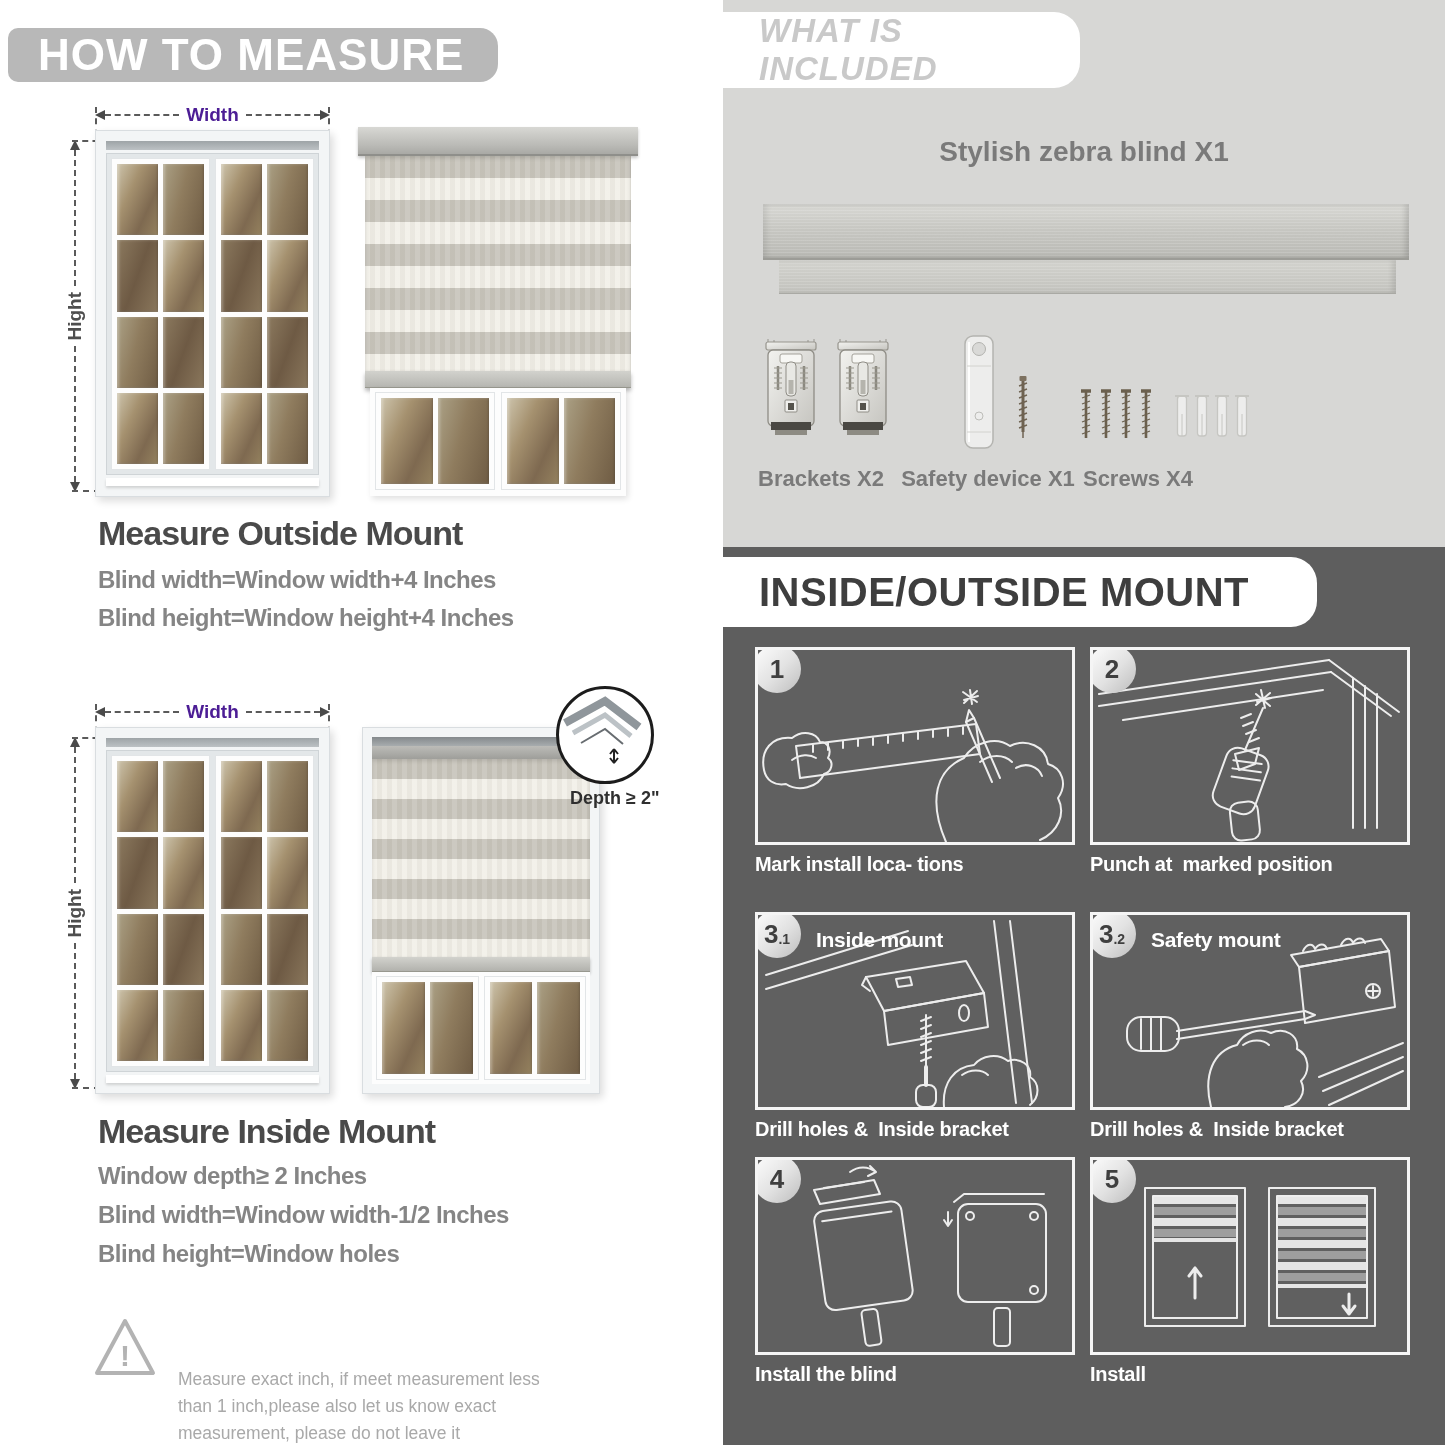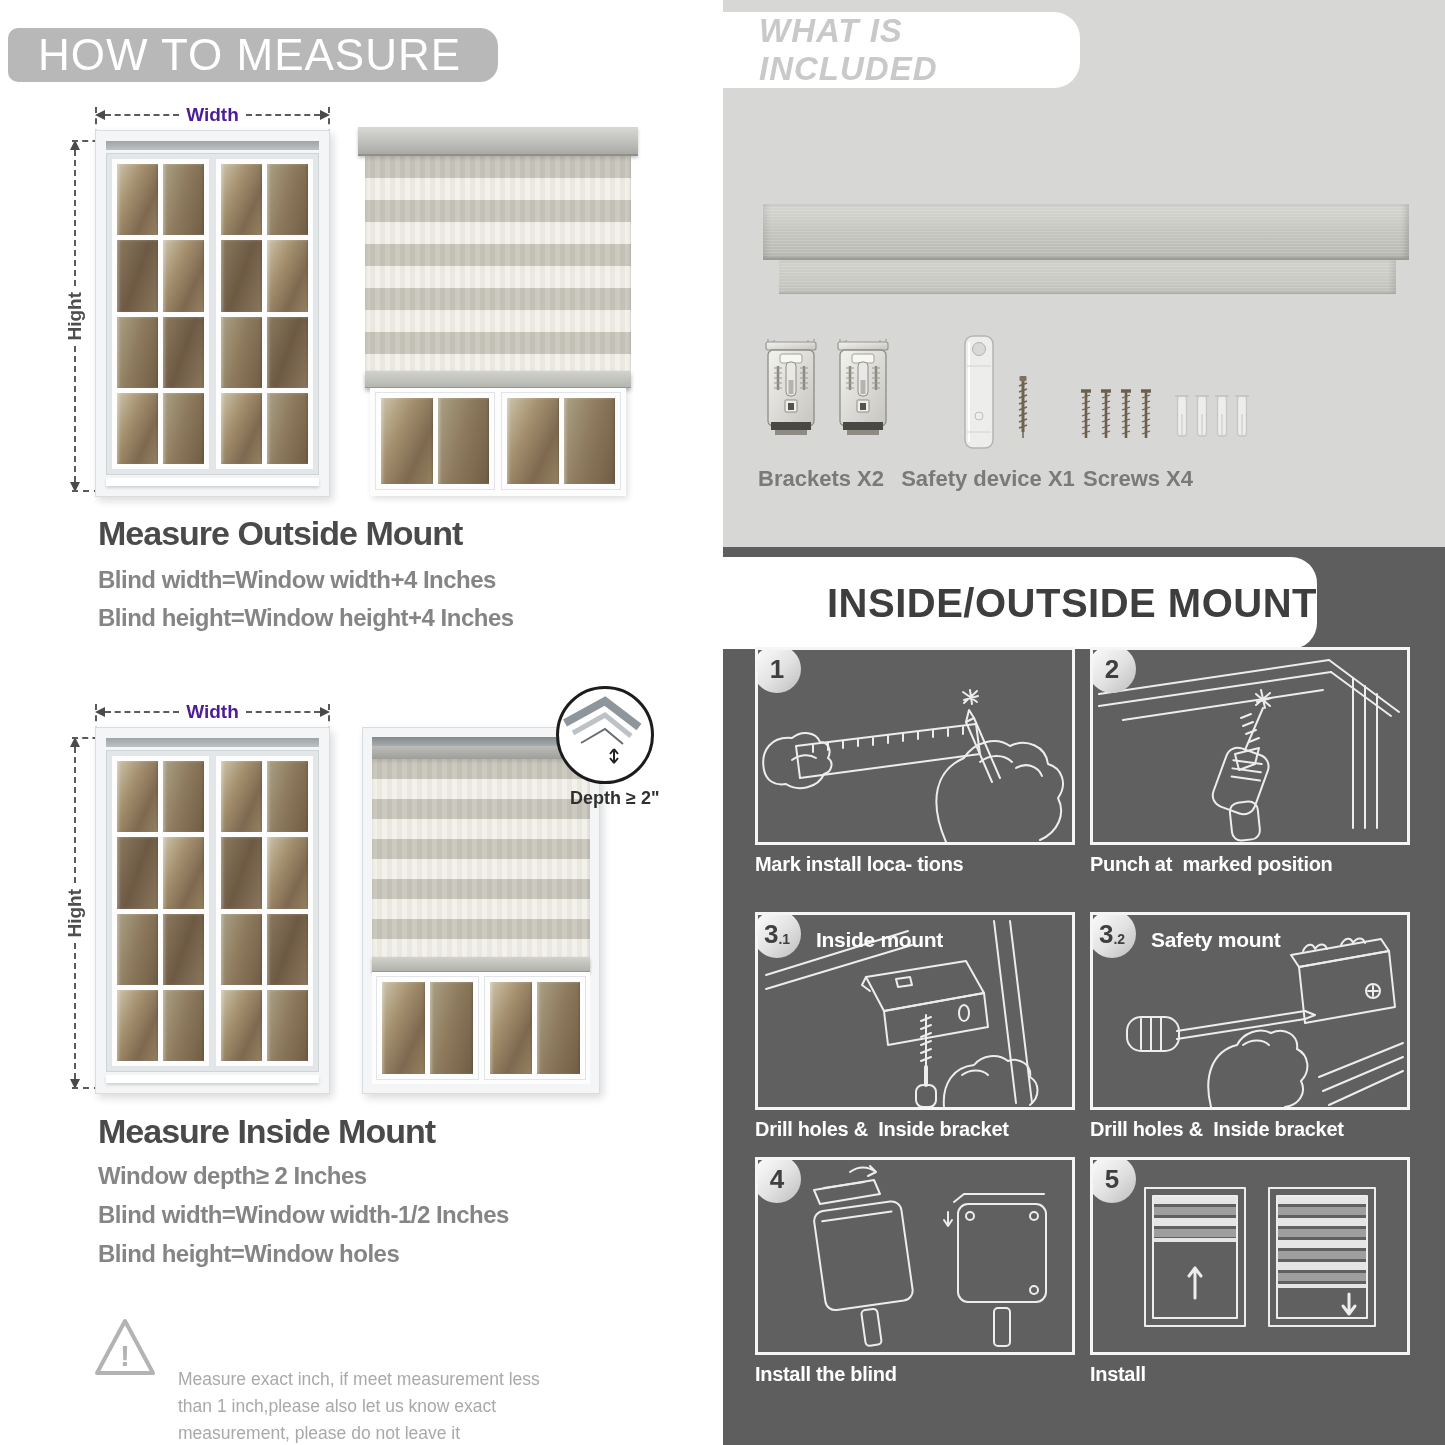--- a/index.html
+++ b/index.html
@@ -3,21 +3,21 @@
 <meta charset="utf-8">
 <style>
   html,body{margin:0;padding:0;background:#fff;}
   .page{position:relative;width:1445px;height:1445px;overflow:hidden;background:#fff;
         font-family:"Liberation Sans", sans-serif;}
   .abs{position:absolute;}
 
   
   .howto-banner{position:absolute;left:8px;top:28px;width:490px;height:54px;background:#b8b8b8;
     border-radius:10px 18px 18px 10px;display:flex;align-items:center;padding-left:30px;box-sizing:border-box;}
-  .howto-banner span{font-size:44px;font-weight:400;color:#fff;letter-spacing:1px;}
+  .howto-banner span{font-size:44px;font-weight:700;color:#fff;letter-spacing:1px;}
 
   
   .dim-h{position:absolute;display:flex;align-items:center;height:22px;}
   .tri{width:0;height:0;border-top:5px solid transparent;border-bottom:5px solid transparent;}
   .tri-l{border-right:10px solid #4a4a4a;}
   .tri-r{border-left:10px solid #4a4a4a;}
   .dash{flex:1;border-top:2px dashed #5a5a5a;height:0;}
   .dim-label{font-size:19px;font-weight:700;color:#4c1d95;padding:0 7px;white-space:nowrap;}
   .endline{position:absolute;top:3px;height:40px;border-left:2px dashed #5a5a5a;}
   .el-l{left:0;} .el-r{right:0;}
@@ -93,22 +93,22 @@
       linear-gradient(180deg,#d8d8d4 0%,#c7c7c2 45%,#b9b9b4 100%);
     border-bottom:2px solid #9c9c97;box-shadow:inset -4px 0 5px rgba(0,0,0,.12), inset 4px 0 5px rgba(0,0,0,.08);}
   .headrail-lip{position:absolute;left:56px;top:260px;width:617px;height:33px;
     background:
       repeating-linear-gradient(180deg, rgba(255,255,255,.14) 0 1px, rgba(0,0,0,0) 1px 3px),
       linear-gradient(180deg,#d3d3ce,#c2c2bd);
     border-bottom:1px solid #a9a9a4;box-shadow:inset -4px 0 5px rgba(0,0,0,.1);}
   .item-label{position:absolute;top:466px;font-size:22px;font-weight:700;color:#7a7a7a;text-align:center;}
 
   .mount-panel{position:absolute;left:723px;top:547px;width:722px;height:898px;background:#5e5e5e;}
-  .mount-banner{position:absolute;left:0;top:10px;width:594px;height:92px;background:#fff;
-    border-radius:0 26px 26px 0;display:flex;align-items:center;padding-left:36px;box-sizing:border-box;justify-content:flex-end;}
+  .mount-banner{position:absolute;left:0;top:10px;width:594px;height:70px;background:#fff;
+    border-radius:0 26px 26px 0;display:flex;align-items:center;padding-left:36px;box-sizing:border-box;}
   .mount-banner span{font-size:40px;font-weight:700;color:#3e3e3e;letter-spacing:0.5px;}
   .step-box{position:absolute;width:320px;height:198px;border:3px solid #f5f5f5;box-sizing:border-box;
     background:#606060;overflow:hidden;}
   .step-box svg{position:absolute;left:0;top:0;}
   .badge{position:absolute;top:-5px;left:-5px;width:48px;height:48px;border-radius:50%;
     background:linear-gradient(135deg,#ffffff 0%,#e2e2e2 55%,#bdbdbd 100%);
     display:flex;align-items:center;justify-content:center;}
   .badge-n{font-size:26px;font-weight:700;color:#3f3f3f;}
   .badge-sub{font-size:14px;font-weight:700;color:#3f3f3f;margin-top:10px;}
   .step-title{position:absolute;top:13px;left:58px;font-size:21px;font-weight:700;color:#fff;letter-spacing:-0.3px;}
@@ -274,20 +274,21 @@
   <svg class="warn-tri" style="left:92px;top:1316px;" width="66" height="64" viewBox="0 0 66 64">
     <path d="M33,5 L61,57 L5,57 Z" fill="none" stroke="#b3b3b3" stroke-width="4" stroke-linejoin="round"></path>
     <text x="33" y="50" text-anchor="middle" font-size="30" font-weight="bold" fill="#b3b3b3" font-family="Liberation Sans, sans-serif">!</text>
   </svg>
   <div class="warning-text" style="left:178px;top:1322px;margin-top:44px;">Measure exact inch, if meet measurement less than 1 inch,please also let us know exact measurement, please do not leave it</div>
 
   <div class="included-panel">
     <div class="included-banner">
       <span>WHAT IS INCLUDED</span>
     </div>
+    <div class="product-label">Stylish zebra blind X1</div>
     <div class="headrail-main"></div>
     <div class="headrail-lip"></div>
 
     <svg class="abs" style="left:42px;top:338px;" width="126" height="104" viewBox="0 0 126 104">
       <defs>
         <linearGradient id="met" x1="0" y1="0" x2="1" y2="1">
           <stop offset="0" stop-color="#f2f2ef"></stop>
             <stop offset="1" stop-color="#c6c5c0"></stop>
         </linearGradient>
         <g id="brk">

